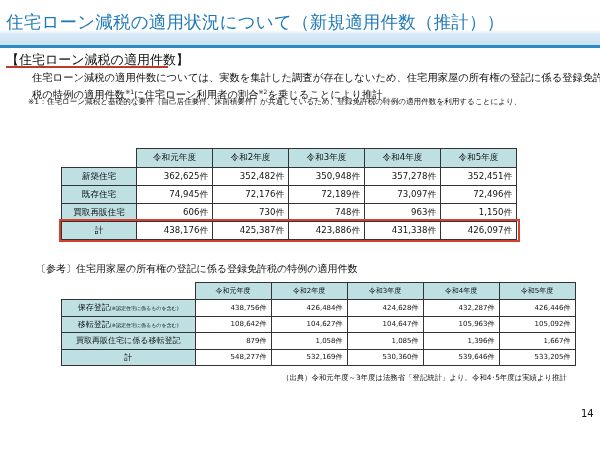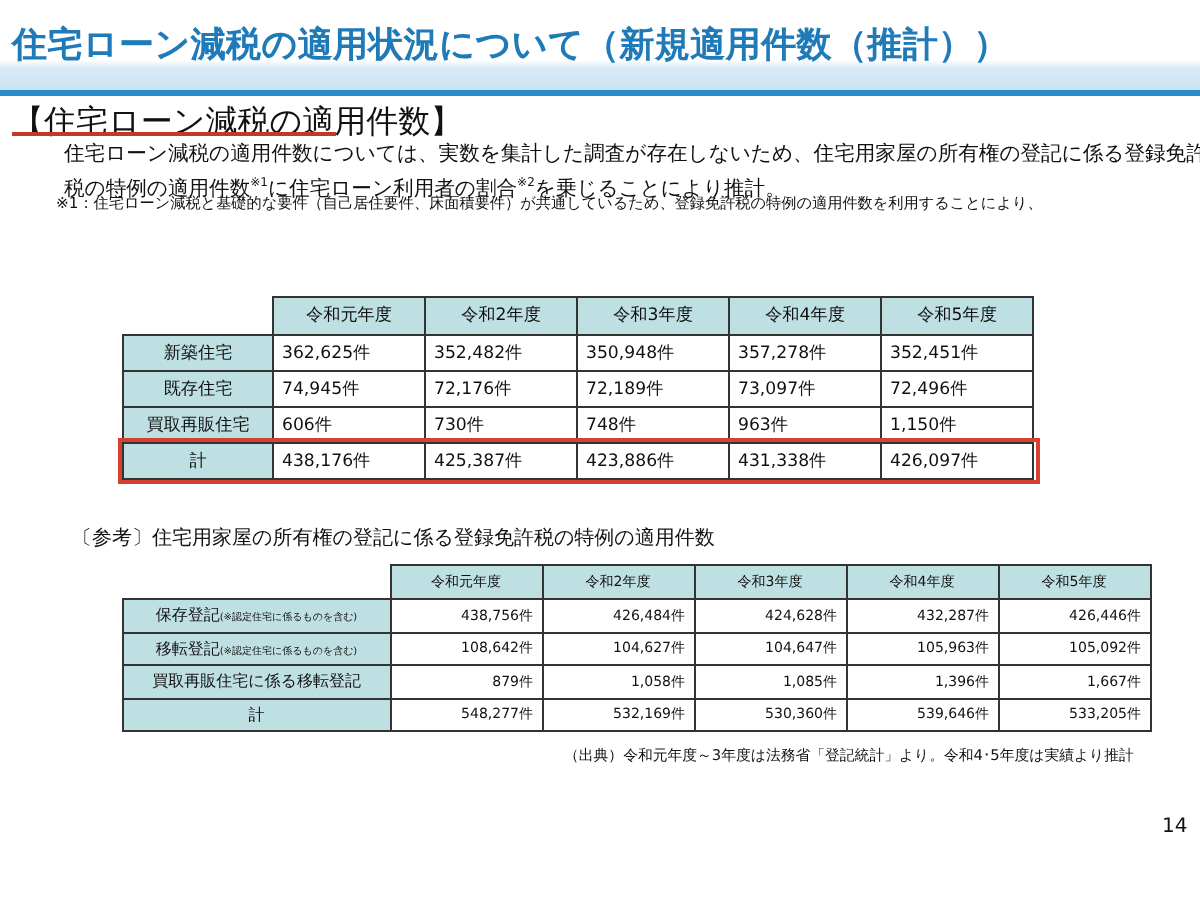--- a/index.html
+++ b/index.html
@@ -1,34 +1,34 @@
 <!DOCTYPE html>
 <html><head>
 <meta charset="utf-8">
 <style>
   html,body{margin:0;padding:0;}
   body{width:600px;height:450px;background:#ffffff;position:relative;overflow:hidden;
        font-family:"DejaVu Sans","Liberation Sans",sans-serif;color:#111;}
   .title-band{position:absolute;left:0;top:0;width:600px;height:46px;
        background:linear-gradient(#ffffff 0px,#ffffff 30px,#d8eaf6 34px,#cde3f2 44px);}
-  .title{position:absolute;left:6px;top:10px;font-size:17.5px;font-weight:bold;color:#1f7ab8;letter-spacing:0.2px;white-space:nowrap;}
+  .title{position:absolute;left:6px;top:10px;font-size:17.5px;font-weight:normal;color:#1f7ab8;letter-spacing:0.2px;white-space:nowrap;}
   .title-line{position:absolute;left:0;top:45px;width:600px;height:3px;background:#2a8bc8;}
-  .section-head{position:absolute;left:6px;top:51px;font-size:16px;color:#111;white-space:nowrap;}
+  .section-head{position:absolute;left:6px;top:51px;font-size:13px;color:#111;white-space:nowrap;}
   .section-underline{position:absolute;left:6px;top:66px;width:162px;height:2px;background:#c0392b;}
   .para{position:absolute;left:20px;top:71px;font-size:10.3px;line-height:13.5px;white-space:nowrap;margin-left:12px;}
   .notes{position:absolute;left:28px;top:96px;font-size:7.6px;line-height:11px;white-space:nowrap;text-align:right;}
   .notes .indent{padding-left:19px;}
   sup{font-size:6px;}
   table{border-collapse:collapse;position:absolute;}
   td,th{border:1px solid #333;padding:0 4px;white-space:nowrap;}
   .t1{left:61px;top:148px;font-size:8.6px;}
   .t1 th{background:#bfe0e3;height:18px;width:66px;font-weight:normal;text-align:center;}
   .t1 th.corner{background:#fff;border:none;border-right:1px solid #333;border-bottom:1px solid #333;width:66px;}
   .t1 td.lab{background:#bfe0e3;text-align:center;width:66px;height:17px;}
-  .t1 td.num{text-align:left;width:67px;}
+  .t1 td.num{text-align:right;width:67px;}
   .redbox{position:absolute;left:59px;top:219px;width:457px;height:19px;border:2px solid #d64031;pointer-events:none;}
   .ref-title{position:absolute;left:36px;top:262px;font-size:10px;white-space:nowrap;}
   .t2{left:61px;top:282px;font-size:7px;}
   .t2 th{background:#bfe0e3;height:16px;width:67px;font-weight:normal;text-align:center;}
   .t2 th.corner{background:#fff;border:none;border-right:1px solid #333;border-bottom:1px solid #333;width:125px;}
   .t2 td.lab{background:#bfe0e3;text-align:center;height:15.5px;font-size:8px;}
   .t2 td.lab small{font-size:5px;}
   .t2 td.num{text-align:right;}
   .source{position:absolute;left:282px;top:373px;font-size:7.4px;white-space:nowrap;}
   .page-num{position:absolute;left:581px;top:408px;font-size:10px;}

